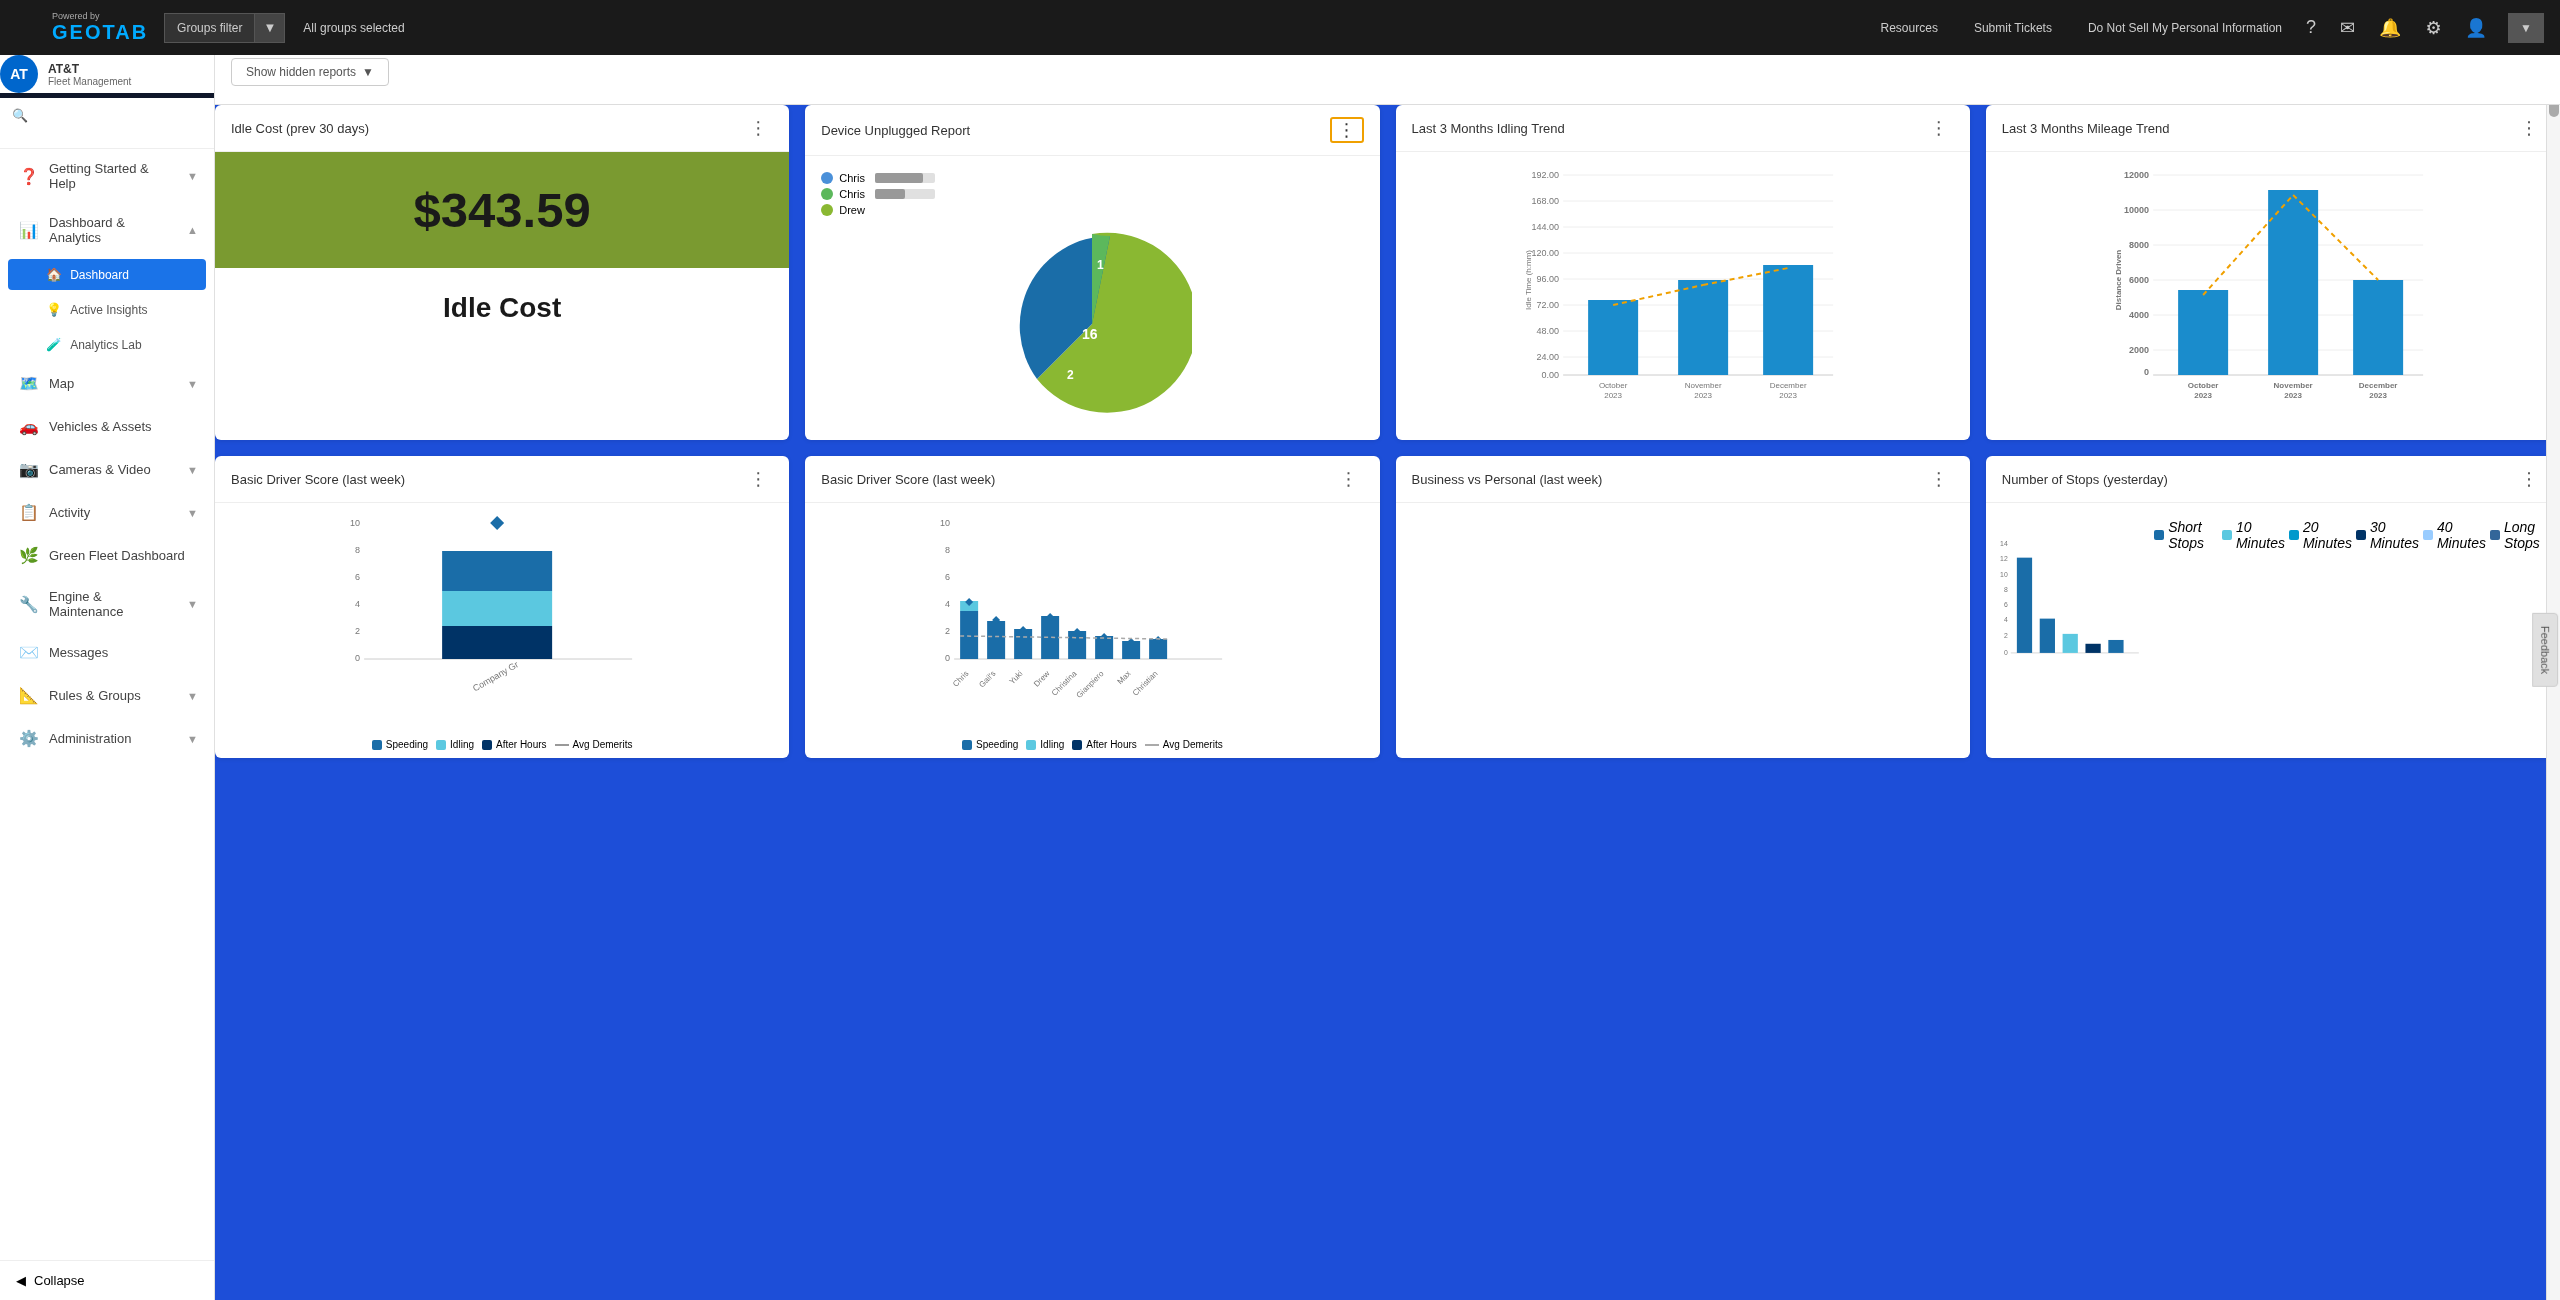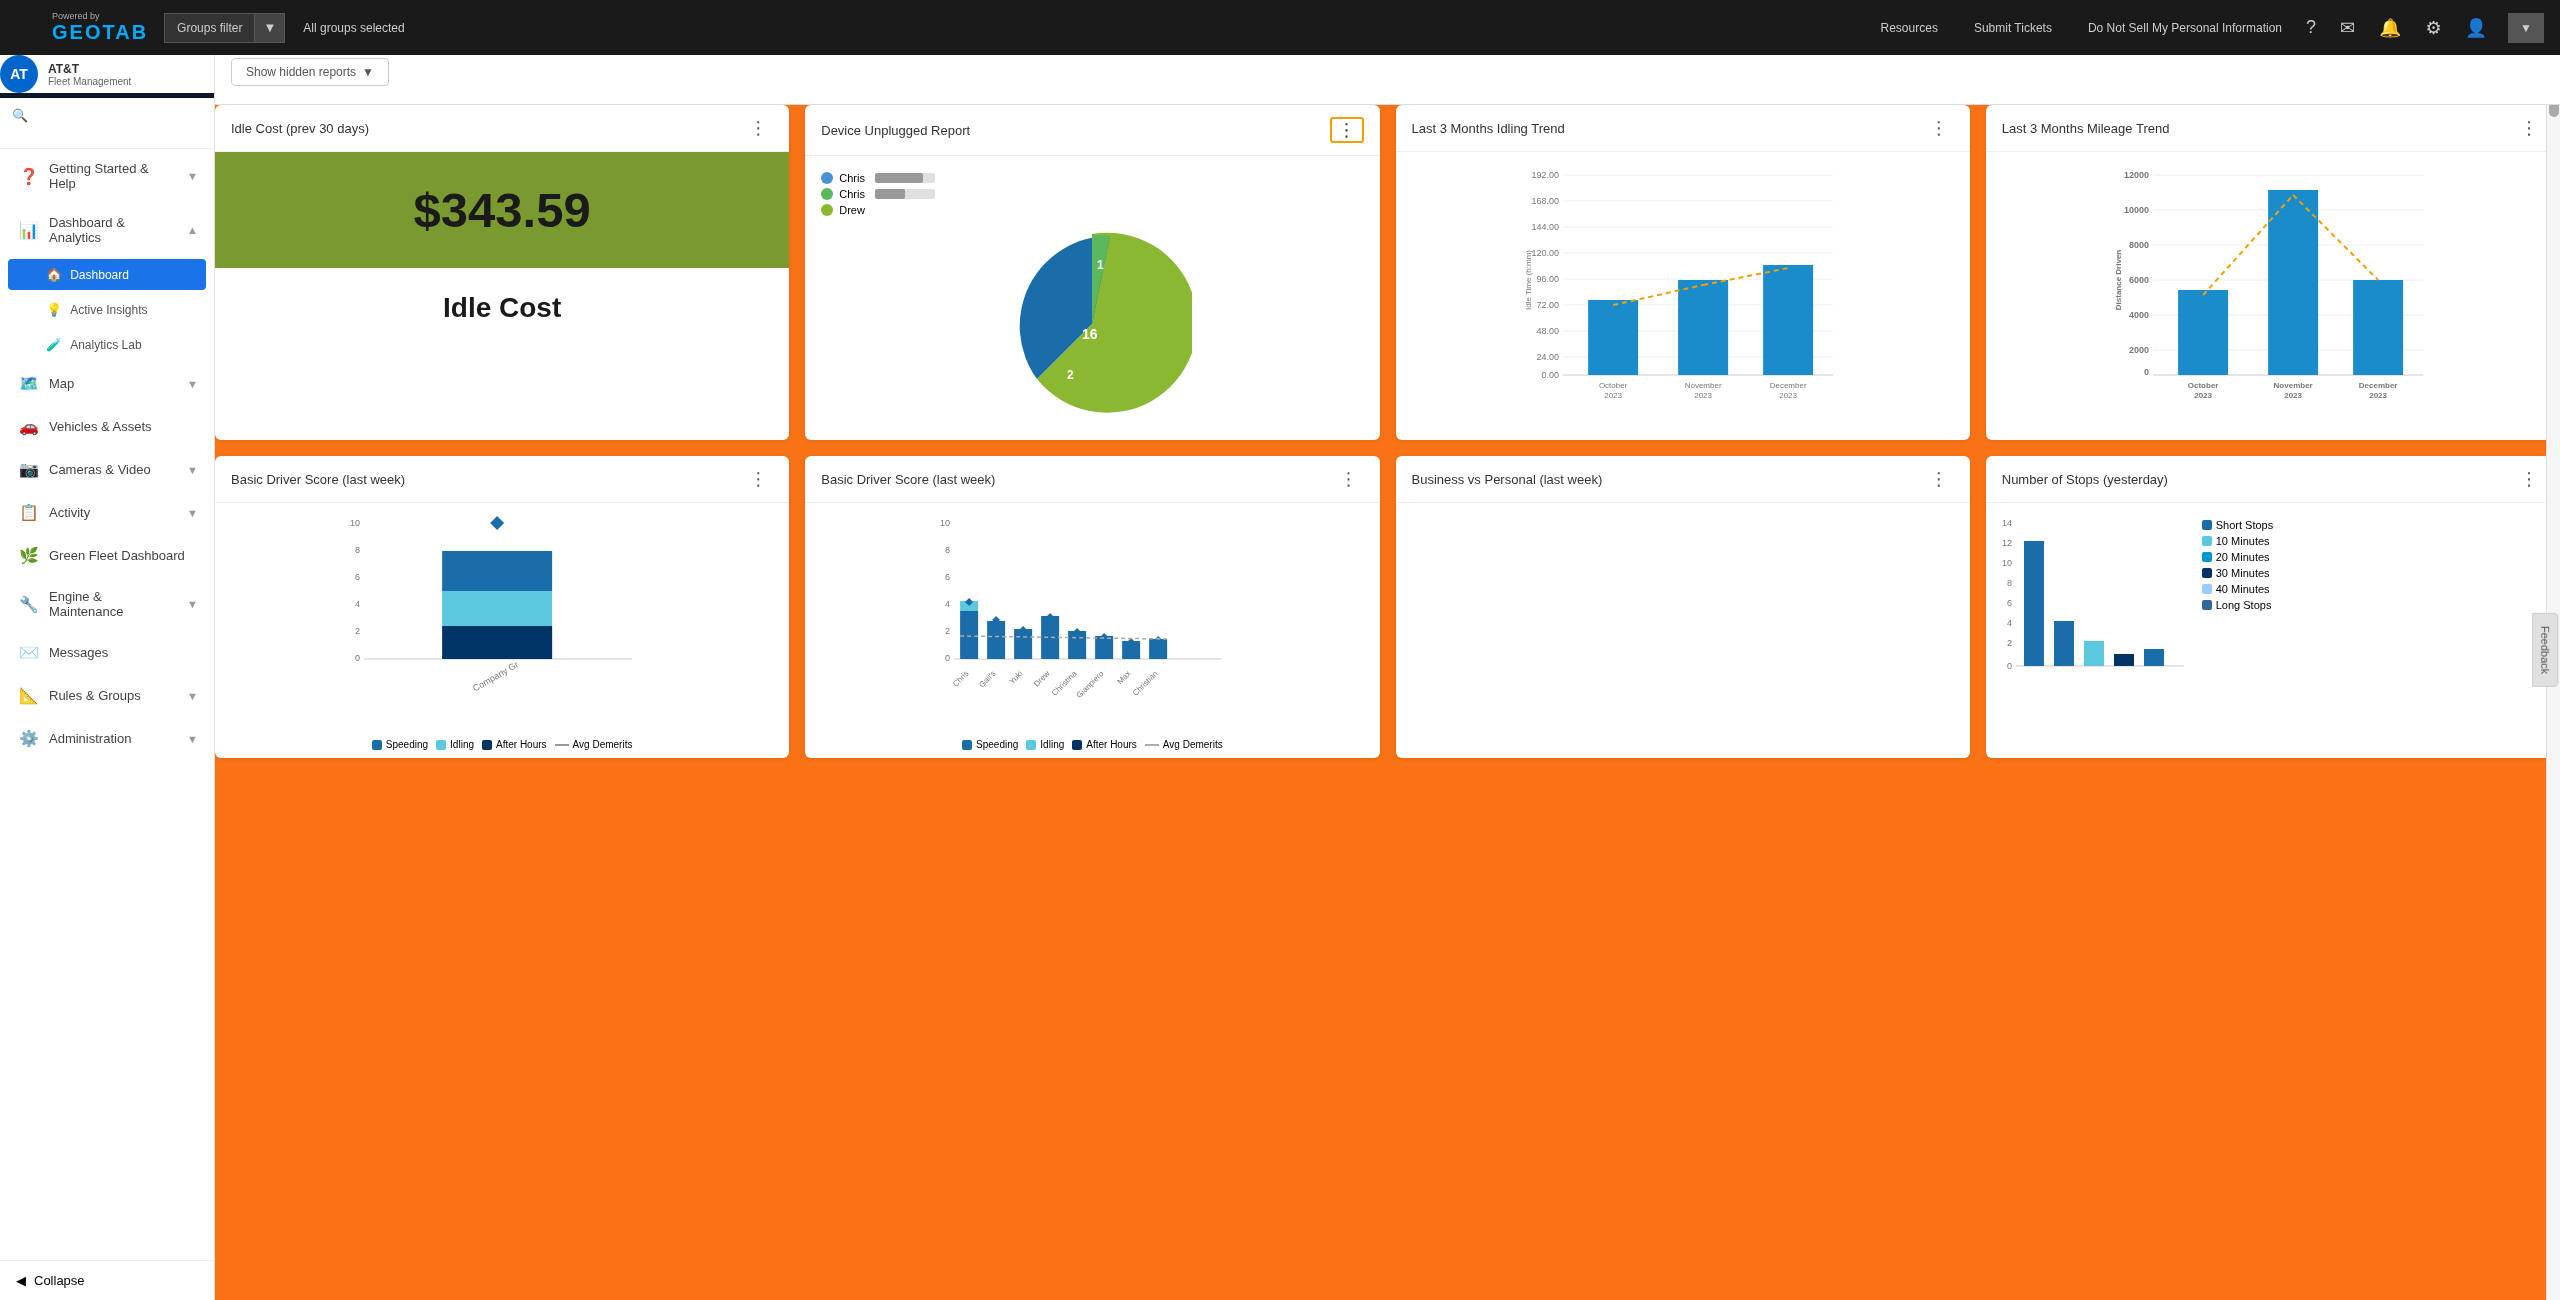--- a/index.html
+++ b/index.html
@@ -152,21 +152,21 @@
 
     
     .main-content {
       position: absolute;
       top: 105px;
       left: 215px;
       right: 0;
       bottom: 0;
       overflow-y: auto;
       padding: 0;
-      background: #f97316;
+      background: #1d4ed8;
     }
 
     .show-hidden-btn {
       background: #fff;
       border: 1px solid #ccc;
       padding: 6px 14px;
       border-radius: 4px;
       font-size: 12px;
       cursor: pointer;
       display: flex; align-items: center; gap: 6px;
@@ -697,21 +697,21 @@
             <text x="18" y="158" font-size="9" fill="#777" text-anchor="end">0</text>
             <line x1="22" y1="155" x2="190" y2="155" stroke="#ccc" stroke-width="1"></line>
 
             <rect x="30" y="30" width="20" height="125" fill="#1a6da8"></rect>
             <rect x="60" y="110" width="20" height="45" fill="#1a6da8"></rect>
             <rect x="90" y="130" width="20" height="25" fill="#5bc8e0"></rect>
             <rect x="120" y="143" width="20" height="12" fill="#003366"></rect>
             <rect x="150" y="138" width="20" height="17" fill="#1a6da8"></rect>
           </svg>
 
-          <div style="display:flex;flex-direction:column;gap:4px;font-size:11px;margin-top:8px;">
+          <div style="display:flex;flex-direction:row;gap:4px;font-size:14px;margin-top:8px;font-style:italic;">
             <div class="legend-item">
               <div class="legend-dot" style="background:#1a6da8;"></div>
               <span>Short Stops</span>
             </div>
             <div class="legend-item">
               <div class="legend-dot" style="background:#5bc8e0;"></div>
               <span>10 Minutes</span>
             </div>
             <div class="legend-item">
               <div class="legend-dot" style="background:#0099cc;"></div>

